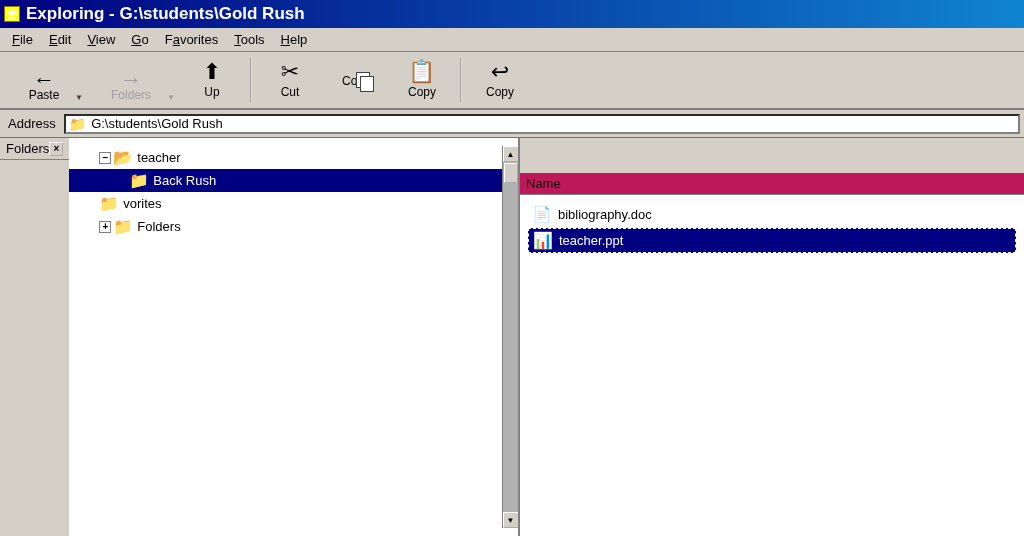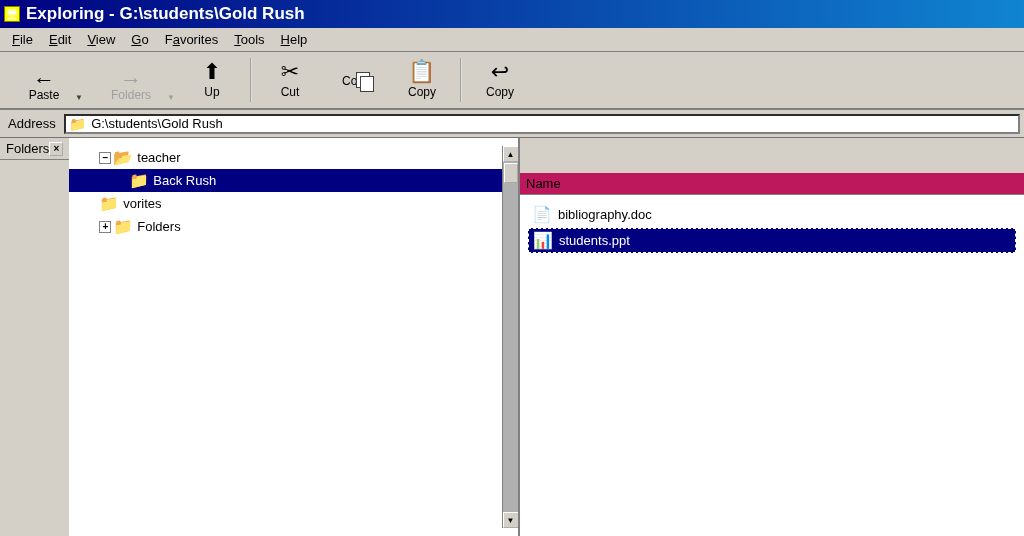--- a/index.html
+++ b/index.html
@@ -423,19 +423,19 @@
     </div>
     <div id="file-list">
 
       <div class="file-item">
         <span class="file-icon">📄</span>
         <span>bibliography.doc</span>
       </div>
 
       <div class="file-item selected">
         <span class="file-icon">📊</span>
-        <span>students.ppt</span>
+        <span>teacher.ppt</span>
       </div>
 
     </div>
   </div>
 
 </div>
 
 </body></html>

